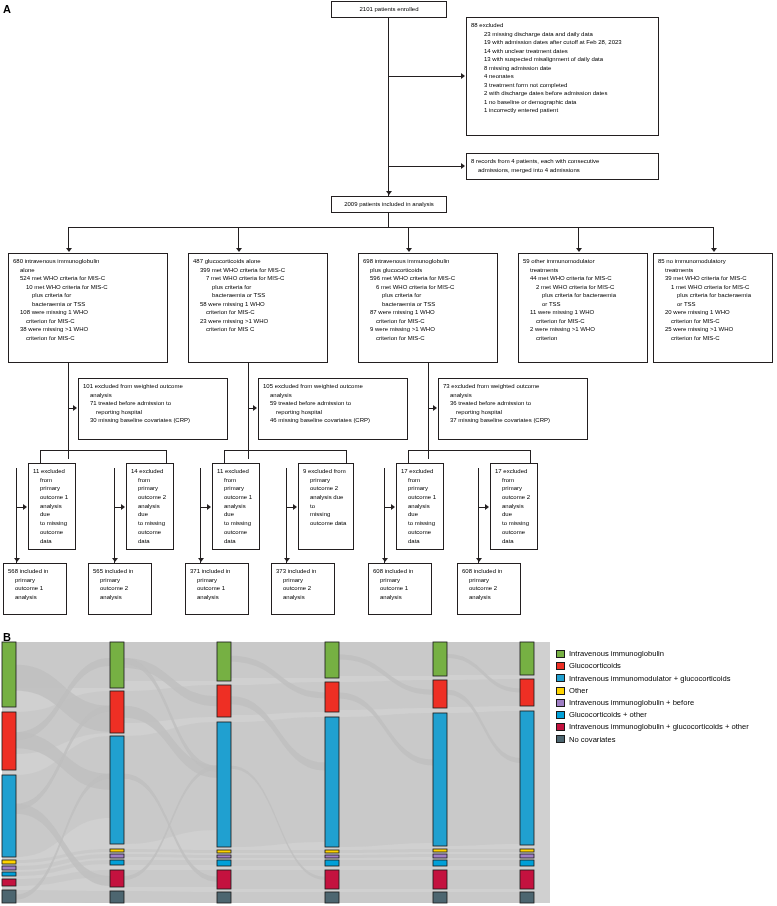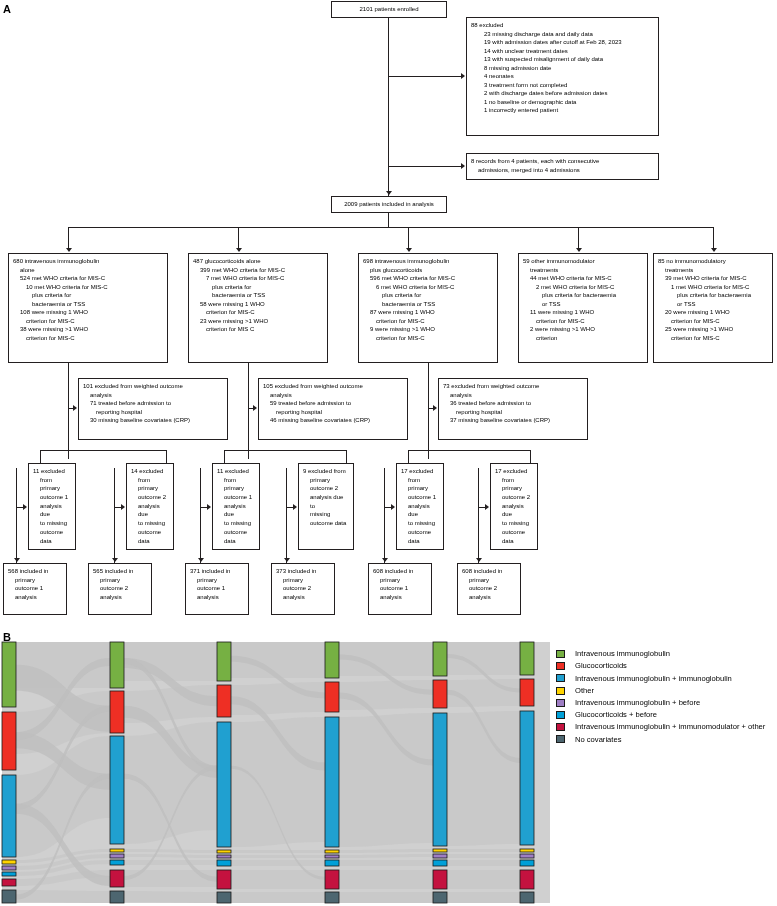--- a/index.html
+++ b/index.html
@@ -40,21 +40,21 @@
     border-left:4.4px solid #231f20;
   }
   
   #sankey{position:absolute;left:0;top:628px;width:777px;height:278px;}
   .legend{position:absolute;left:556px;top:648px;font-size:7.6px;line-height:1;}
   .legend-row{display:flex;align-items:center;height:12.2px;}
   .legend-sw{
     width:9px;height:8px;border:0.8px solid #1a1a1a;margin-right:4px;
     box-sizing:border-box;flex:none;
   }
-  .legend-txt{white-space:nowrap;margin-left:6px;}
+  .legend-txt{white-space:nowrap;}
 </style>
 </head>
 <body>
 
 <div class="panel-label" style="left:3px;top:4px;">A</div>
 
 <div class="box center" id="box-enrolled" style="left:331px;top:1px;width:116px;height:17px;">
   <span class="hang">2101 patients enrolled</span>
 </div>
 
@@ -459,35 +459,35 @@
     <div class="legend-row">
       <span class="legend-sw" style="background: rgb(118, 176, 67);"></span>
       <span class="legend-txt">Intravenous immunoglobulin</span>
     </div>
     <div class="legend-row">
       <span class="legend-sw" style="background: rgb(238, 47, 36);"></span>
       <span class="legend-txt">Glucocorticoids</span>
     </div>
     <div class="legend-row">
       <span class="legend-sw" style="background: rgb(32, 160, 208);"></span>
-      <span class="legend-txt">Intravenous immunoglobulin + immunoglobulin</span>
+      <span class="legend-txt">Intravenous immunomodulator + glucocorticoids</span>
     </div>
     <div class="legend-row">
       <span class="legend-sw" style="background: rgb(255, 212, 0);"></span>
       <span class="legend-txt">Other</span>
     </div>
     <div class="legend-row">
       <span class="legend-sw" style="background: rgb(158, 126, 196);"></span>
       <span class="legend-txt">Intravenous immunoglobulin + before</span>
     </div>
     <div class="legend-row">
       <span class="legend-sw" style="background: rgb(0, 160, 216);"></span>
-      <span class="legend-txt">Glucocorticoids + before</span>
+      <span class="legend-txt">Glucocorticoids + other</span>
     </div>
     <div class="legend-row">
       <span class="legend-sw" style="background: rgb(196, 18, 63);"></span>
-      <span class="legend-txt">Intravenous immunoglobulin + immunomodulator + other</span>
+      <span class="legend-txt">Intravenous immunoglobulin + glucocorticoids + other</span>
     </div>
     <div class="legend-row">
       <span class="legend-sw" style="background: rgb(77, 102, 112);"></span>
       <span class="legend-txt">No covariates</span>
     </div>
   </div>
 
 </body></html>

